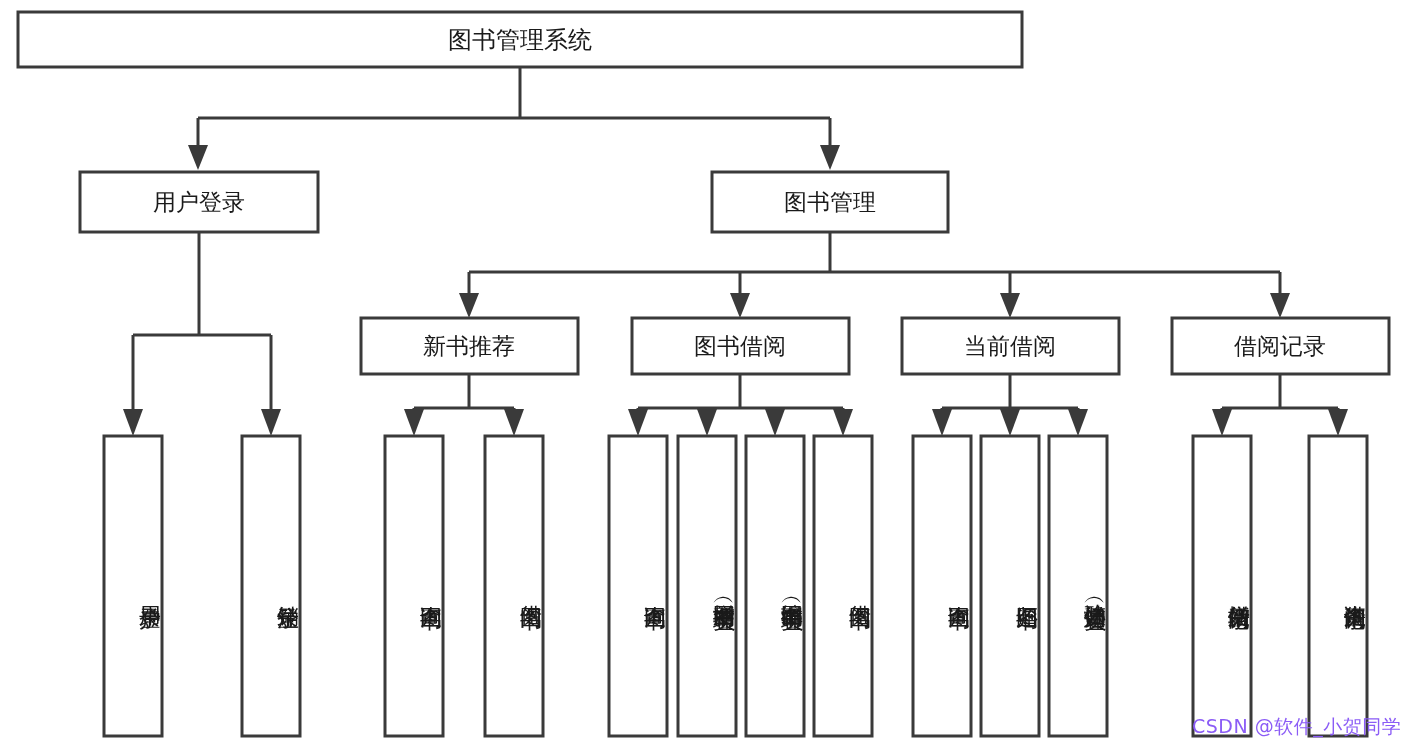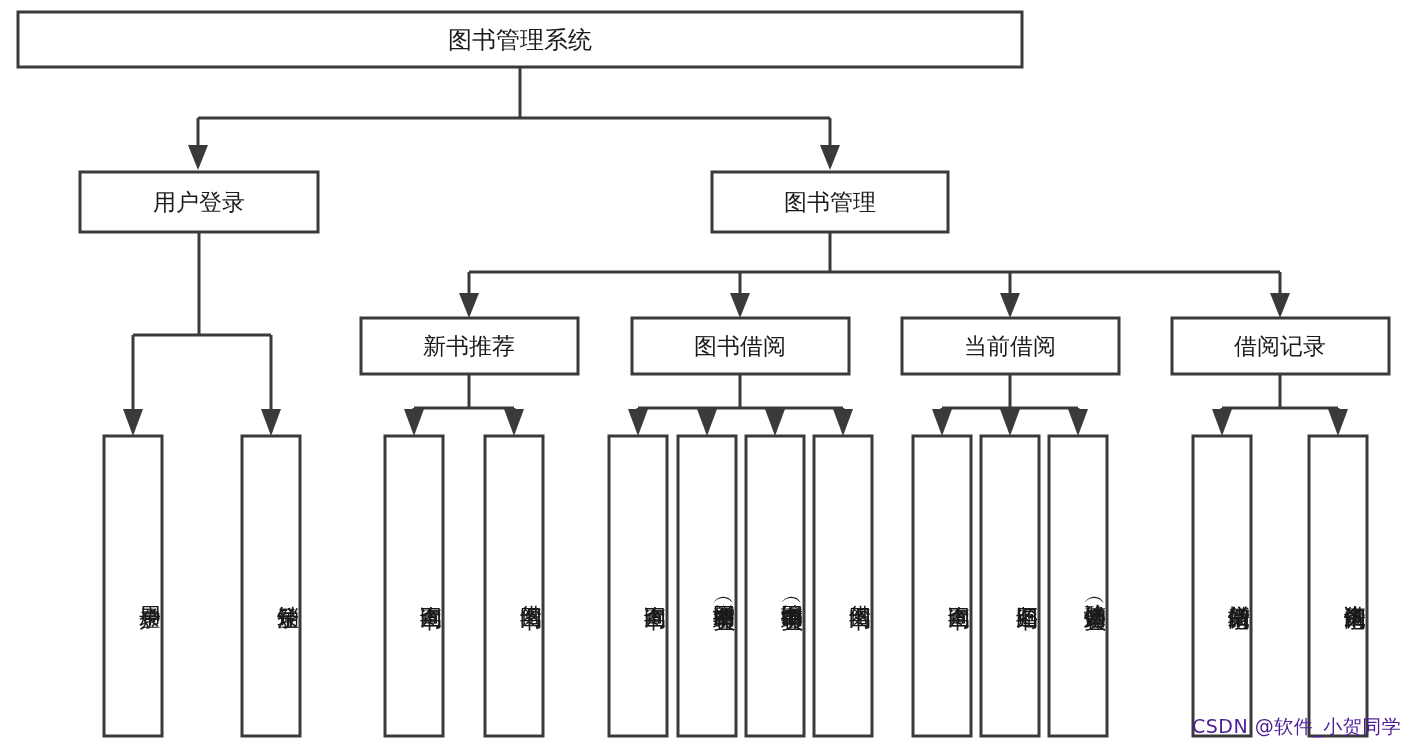--- a/index.html
+++ b/index.html
@@ -67,21 +67,21 @@
     line-height: 1.12;
     color: #1a1a1a;
     letter-spacing: 1px;
     white-space: nowrap;
     pointer-events: none;
   }
   .watermark {
     position: absolute;
     font-family: "DejaVu Sans", "Liberation Sans", sans-serif;
     font-size: 19px;
-    color: #4c1d95;
+    color: #8b5cf6;
     white-space: nowrap;
     left: 1192px;
     top: 714px;
     letter-spacing: 0.5px;
   }
 </style>
 </head>
 <body>
 
 <div id="diagram-root">

